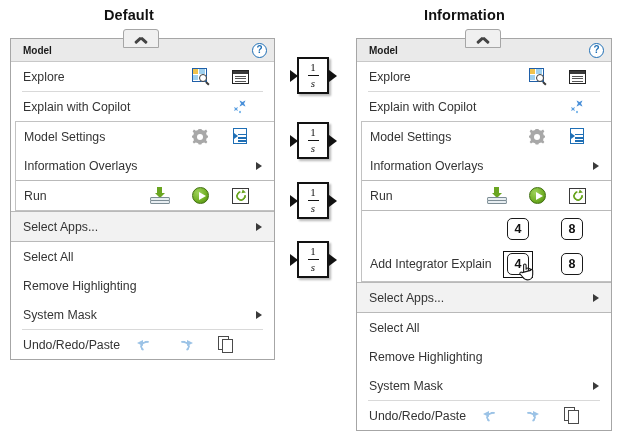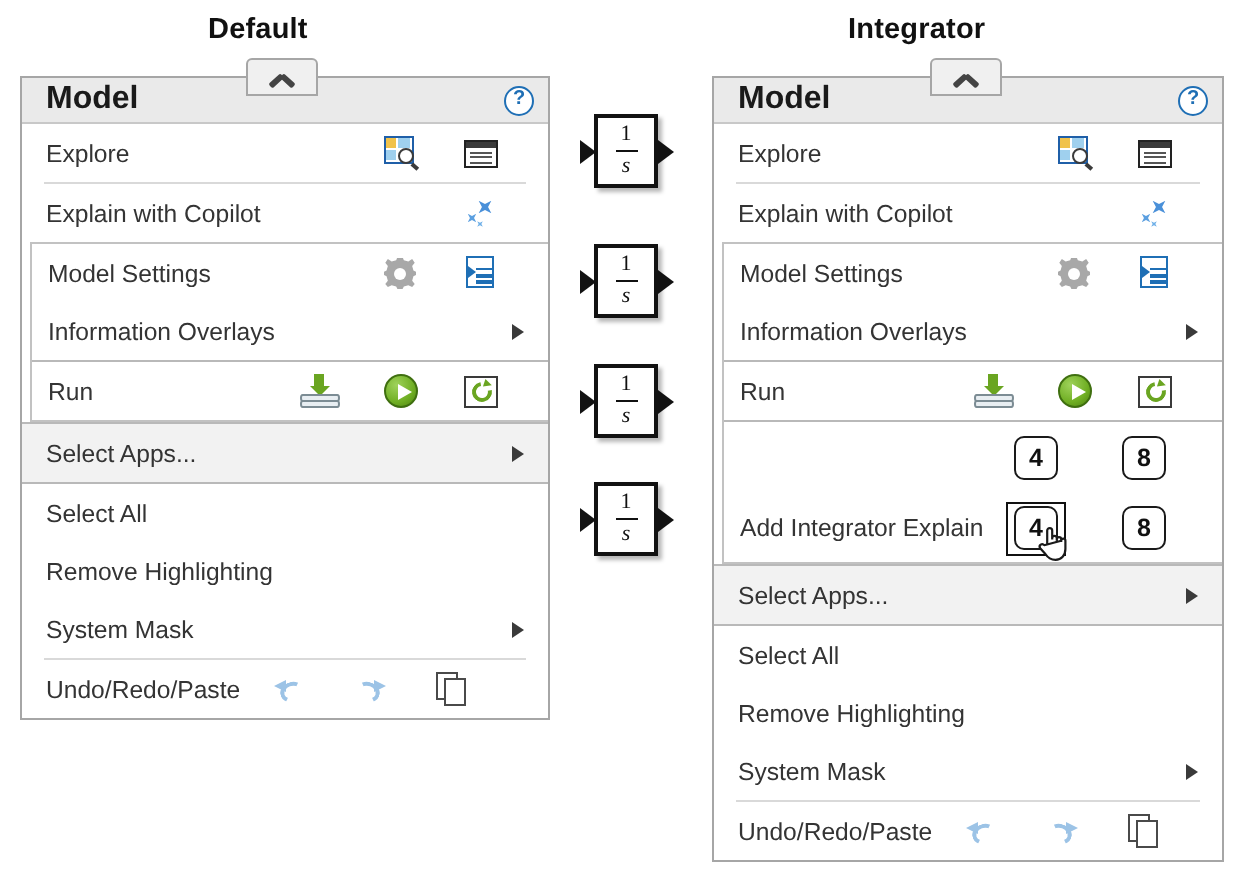--- a/index.html
+++ b/index.html
@@ -62,21 +62,21 @@
   
   .menu-header {
     height: 23px;
     background: #eaeaea;
     border-bottom: 1px solid #c8c8c8;
     display: flex; align-items: center;
     padding: 0 7px 0 12px;
     box-sizing: border-box;
   }
   .menu-header .hdr-label {
-    font-size: 16px; font-weight: bold; color: #1a1a1a; flex: 1;
+    font-size: 10px; font-weight: bold; color: #1a1a1a; flex: 1;
   }
   .help-icon {
     width: 15px; height: 15px; border-radius: 50%;
     border: 1.6px solid #1f6fb5;
     color: #1f6fb5; font-size: 10px; font-weight: bold;
     display: flex; align-items: center; justify-content: center;
     box-sizing: border-box; line-height: 1;
     background: #ffffff;
   }
 
@@ -340,21 +340,21 @@
     border-top: 6px solid transparent;
     border-bottom: 6px solid transparent;
   }
 </style>
 </head>
 <body>
 
 <div class="stage">
 
   <div class="panel-title" id="title-default">Default</div>
-  <div class="panel-title" id="title-customized">Integrator</div>
+  <div class="panel-title" id="title-customized">Information</div>
 
   <div class="menu" id="menu-default">
 
     <div class="chevron-tab">
       <span class="chev-up"></span>
     </div>
 
     <div class="menu-header">
       <span class="hdr-label">Model</span>
       <span class="help-icon">?</span>

